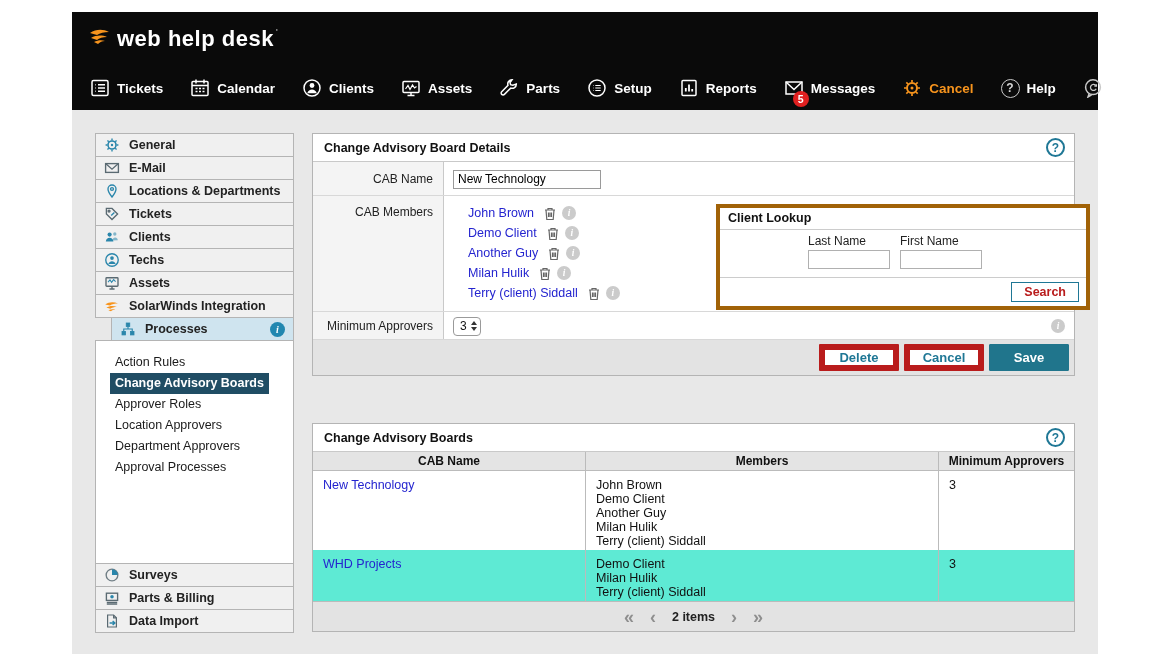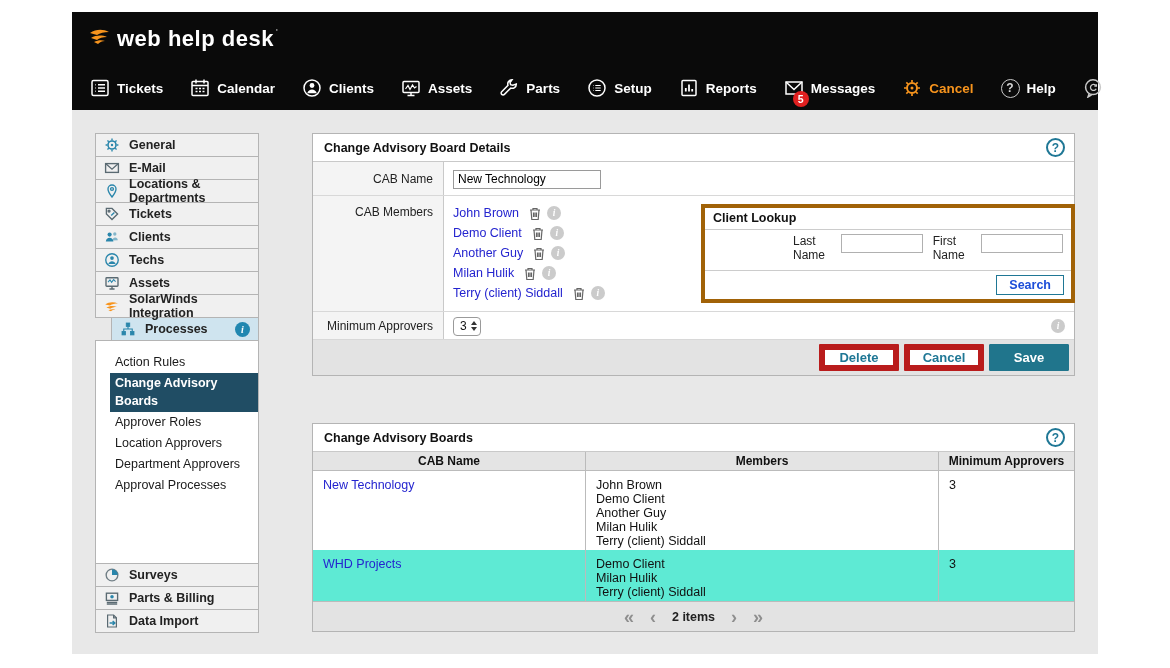--- a/index.html
+++ b/index.html
@@ -15,21 +15,21 @@
   .navitem { display:flex; align-items:center; gap:7px; color:#fff; font-size:13.5px; font-weight:bold; cursor:pointer; position:relative; }
   .navitem.active { color:#f7941d; }
   .nav-ic { width:20px; height:20px; display:block; position:relative; }
   .badge { position:absolute; left:9px; top:13px; min-width:16px; height:16px; background:#e02020; border-radius:50%; color:#fff; font-size:10.5px; font-weight:bold; display:flex; align-items:center; justify-content:center; }
   .circle-glyph { width:19px; height:19px; border:1.6px solid #c9c9c9; border-radius:50%; color:#d6d6d6; font-size:12px; font-weight:bold; display:flex; align-items:center; justify-content:center; }
 
   
   .content { height:544px; background:#e8e8e8; position:relative; }
 
   
-  .sidebar { position:absolute; left:23px; top:23px; width:164px; }
+  .sidebar { position:absolute; left:23px; top:23px; width:199px; }
   .side-item { height:24px; background:#f0f0f0; border:1px solid #b4b4b4; margin-top:-1px; display:flex; align-items:center; padding:0 8px; gap:9px; font-size:12.5px; font-weight:bold; color:#222; cursor:pointer; }
   .side-item:first-child { margin-top:0; }
   .side-item.hl { background:#cfe4ef;margin-left:16px; }
   .side-ic { width:16px; height:16px; flex:0 0 16px; }
   .side-info { margin-left:auto; width:15px; height:15px; border-radius:50%; background:#2187b0; color:#fff; font-size:10px; font-weight:bold; font-family:"Liberation Serif",serif; font-style:italic; display:flex; align-items:center; justify-content:center; }
   .subpanel { background:#fff; border:1px solid #b4b4b4; margin-top:-1px; height:224px; padding:11px 0 0 19px; }
   .sub-item { font-size:12.5px; color:#1a1a1a; line-height:18px; margin-bottom:0; cursor:pointer; }
   .sub-item span { display:inline-block; padding:1px 5px 2px 0; }
   .sub-item.sel span { background:#204d64; color:#fff; font-weight:bold; padding:1px 5px 2px 5px; margin-left:-5px; }
 
@@ -48,25 +48,25 @@
 
   .member-line { display:flex; align-items:center; gap:5px; height:20px; }
   .member-link { color:#2424cf; font-size:12.5px; text-decoration:none; cursor:pointer; margin-right:4px; }
   .trash { width:14px; height:15px; cursor:pointer; }
   .gray-info { width:14px; height:14px; border-radius:50%; background:#cbcbcb; color:#fff; font-size:9.5px; font-weight:bold; font-family:"Liberation Serif",serif; font-style:italic; display:flex; align-items:center; justify-content:center; cursor:pointer; }
 
   .lookup { position:absolute; left:257px; top:8px; width:374px; border:4px solid #a16207; background:#fff; }
   .lookup-hd { font-size:12.5px; font-weight:bold; color:#111; padding:3px 8px 4px; border-bottom:1px solid #ccc; }
   .lookup-body { padding:4px 8px 8px 88px; border-bottom:1px solid #ccc; }
   .lk-cols { display:flex; gap:10px; }
-  .lk-col { display:flex; flex-direction:row; gap:2px; }
+  .lk-col { display:flex; flex-direction:column; gap:2px; }
   .lk-label { font-size:12px; color:#222; }
   .lk-input { border:1px solid #b0b0b0; height:19px; width:82px; font-size:12px; padding:0 3px; }
   .lookup-ft { padding:4px 7px; display:flex; justify-content:flex-end; }
-  .btn-ghost { background:#fff; border:1px solid #1f7795; color:#1d4ed8; font-size:12.5px; font-weight:bold; padding:2px 12px; cursor:pointer; font-family:"Liberation Sans",sans-serif; }
+  .btn-ghost { background:#fff; border:1px solid #1f7795; color:#b91c1c; font-size:12.5px; font-weight:bold; padding:2px 12px; cursor:pointer; font-family:"Liberation Sans",sans-serif; }
 
   .stepper { display:inline-flex; align-items:center; border:1px solid #9a9a9a; border-radius:4px; height:19px; padding:0 3px 0 6px; gap:4px; background:#fff; cursor:pointer; }
   .stepper .val { font-size:12px; color:#111; }
   .arrows { display:flex; flex-direction:column; line-height:0; }
   .arr-up { width:0;height:0;border-left:3.5px solid transparent;border-right:3.5px solid transparent;border-bottom:4px solid #333;margin-bottom:2px; }
   .arr-dn { width:0;height:0;border-left:3.5px solid transparent;border-right:3.5px solid transparent;border-top:4px solid #333; }
   .row-info { position:absolute; right:9px; top:50%; transform:translateY(-50%); }
 
   .panel-ft { background:#e3e3e3; padding:4px 5px; display:flex; justify-content:flex-end; gap:5px; }
   .btn { height:27px; width:80px; font-size:13px; font-weight:bold; cursor:pointer; font-family:"Liberation Sans",sans-serif; border-radius:1px; }
@@ -327,21 +327,21 @@
         <span class="help-circle">?</span>
       </div>
 
       <div class="frow" style="height:34px;">
         <div class="flabel">CAB Name</div>
         <div class="fcontent">
           <input class="txt-input" type="text" value="New Technology" style="">
         </div>
       </div>
 
-      <div class="frow" style="height:116px;">
+      <div class="frow" style="height:116px;gap:15px;">
         <div class="flabel top">CAB Members</div>
         <div class="fcontent">
 
           <div class="member-line">
             <a class="member-link">John Brown</a>
             <svg class="trash" viewBox="0 0 14 15" fill="none" stroke="#666" stroke-width="1.2">
                 <path d="M2 4h10M5 4V2.5h4V4M3 4l.8 9.5h6.4L11 4M5.5 6.5v4.5M7 6.5v4.5M8.5 6.5v4.5"></path>
               </svg>
             <span class="gray-info">i</span>
           </div>

